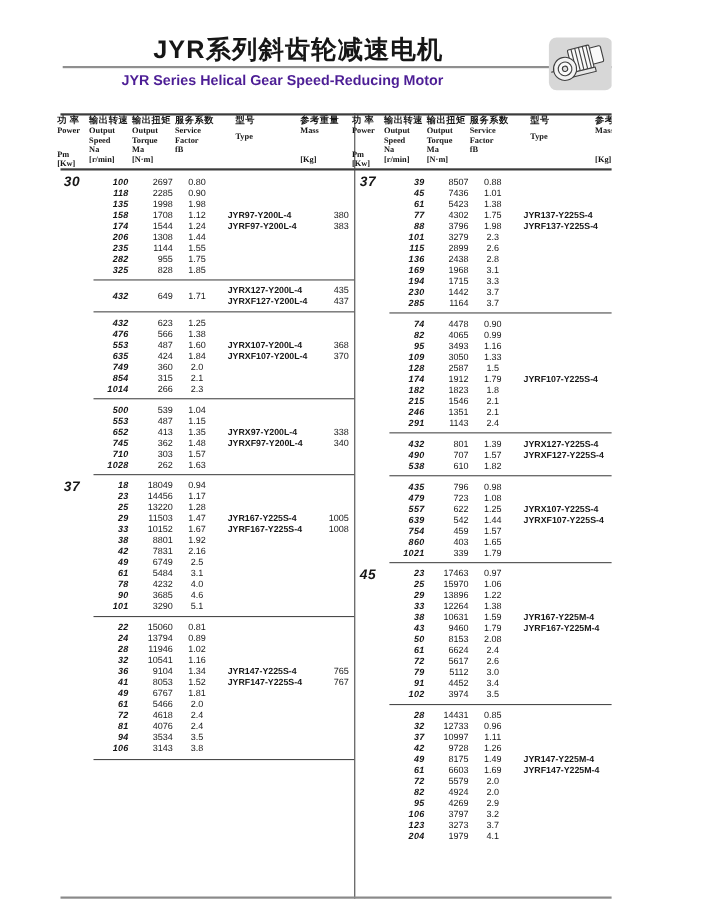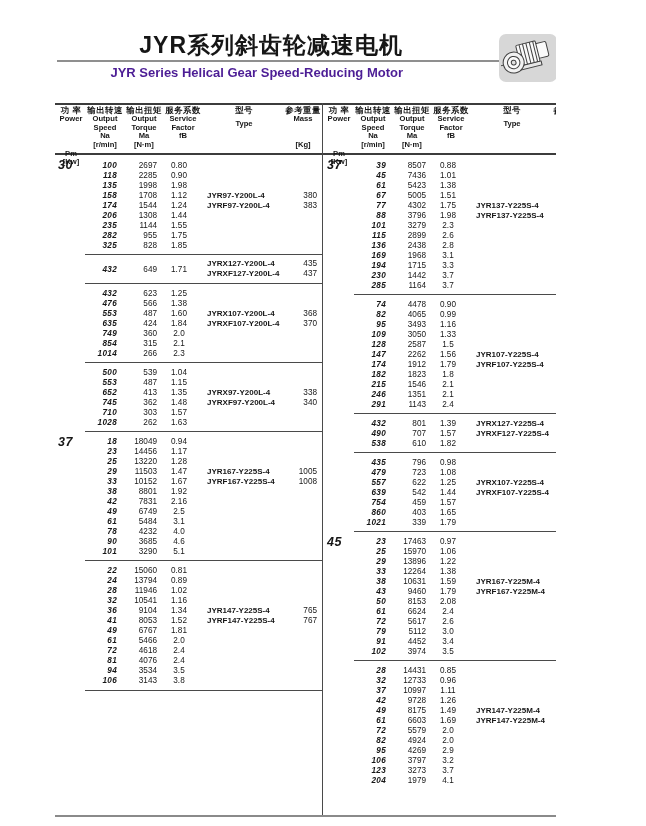--- a/index.html
+++ b/index.html
@@ -14,26 +14,26 @@
   .motor-icon{position:absolute;top:33px;left:498px;width:60px;height:50px;z-index:2;}
   
   .ln{position:absolute;background:#3c3c3c;}
   .ln-htop{top:103px;left:55px;width:591px;height:1.5px;}
   .ln-hbot{top:153px;left:55px;width:591px;height:1.5px;}
   .ln-div{top:103px;left:322px;width:1.2px;height:714px;background:#4a4a4a;}
   .ln-bot{top:815px;left:55px;width:591px;height:2px;background:#8a8a8a;}
   
   .hdr{position:absolute;top:106px;width:268px;height:46px;font-weight:bold;}
   #hdr-left{left:55px} #hdr-right{left:323px}
-  .hcell{position:absolute;top:0;text-align:center;font-size:7.6px;line-height:8.8px;}
+  .hcell{position:absolute;top:0;text-align:left;font-size:7.6px;line-height:8.8px;font-family:Liberation Serif, serif;}
   .hcell .cn{font-size:8.4px;letter-spacing:.5px;}
   .h-power{left:-3px;width:38px;} .h-speed{left:26px;width:48px;}
   .h-torque{left:65px;width:48px;} .h-factor{left:104px;width:48px;}
   .h-type{left:159px;width:60px;}  .h-mass{left:218px;width:60px;}
-  .gap1{margin-top:26px;} .gap2{margin-top:17.6px;} .gap-type{margin-top:5px;}
+  .gap1{margin-top:13px;} .gap2{margin-top:17.6px;} .gap-type{margin-top:5px;}
   
   .half{position:absolute;top:160px;width:268px;}
   #rows-left{left:54px} #rows-right{left:323px}
   .section{position:relative;padding-left:31px;}
   .power-cell{position:absolute;left:4px;top:-2px;font-size:12.5px;font-weight:bold;
               font-style:italic;letter-spacing:.5px;}
   .sep{height:0;border-top:1px solid #4a4a4a;margin:3.6px 0 4.6px 0;}
   .half>.sep{margin-left:31px;}
   .sep.closing{margin-bottom:0;}
   .row{display:flex;align-items:center;height:10px;font-size:8.2px;white-space:nowrap;}
@@ -535,27 +535,20 @@
             <div class="c-mass"></div>
           </div>
           <div class="row">
             <div class="c-speed">61</div>
             <div class="c-torque">5423</div>
             <div class="c-factor">1.38</div>
             <div class="c-type"></div>
             <div class="c-mass"></div>
           </div>
           <div class="row">
-            <div class="c-speed">67</div>
-            <div class="c-torque">5005</div>
-            <div class="c-factor">1.51</div>
-            <div class="c-type"></div>
-            <div class="c-mass"></div>
-          </div>
-          <div class="row">
             <div class="c-speed">77</div>
             <div class="c-torque">4302</div>
             <div class="c-factor">1.75</div>
             <div class="c-type">JYR137-Y225S-4</div>
             <div class="c-mass">585</div>
           </div>
           <div class="row">
             <div class="c-speed">88</div>
             <div class="c-torque">3796</div>
             <div class="c-factor">1.98</div>
@@ -643,27 +636,20 @@
             <div class="c-mass"></div>
           </div>
           <div class="row">
             <div class="c-speed">128</div>
             <div class="c-torque">2587</div>
             <div class="c-factor">1.5</div>
             <div class="c-type"></div>
             <div class="c-mass"></div>
           </div>
           <div class="row">
-            <div class="c-speed">147</div>
-            <div class="c-torque">2262</div>
-            <div class="c-factor">1.56</div>
-            <div class="c-type">JYR107-Y225S-4</div>
-            <div class="c-mass">465</div>
-          </div>
-          <div class="row">
             <div class="c-speed">174</div>
             <div class="c-torque">1912</div>
             <div class="c-factor">1.79</div>
             <div class="c-type">JYRF107-Y225S-4</div>
             <div class="c-mass">467</div>
           </div>
           <div class="row">
             <div class="c-speed">182</div>
             <div class="c-torque">1823</div>
             <div class="c-factor">1.8</div>

